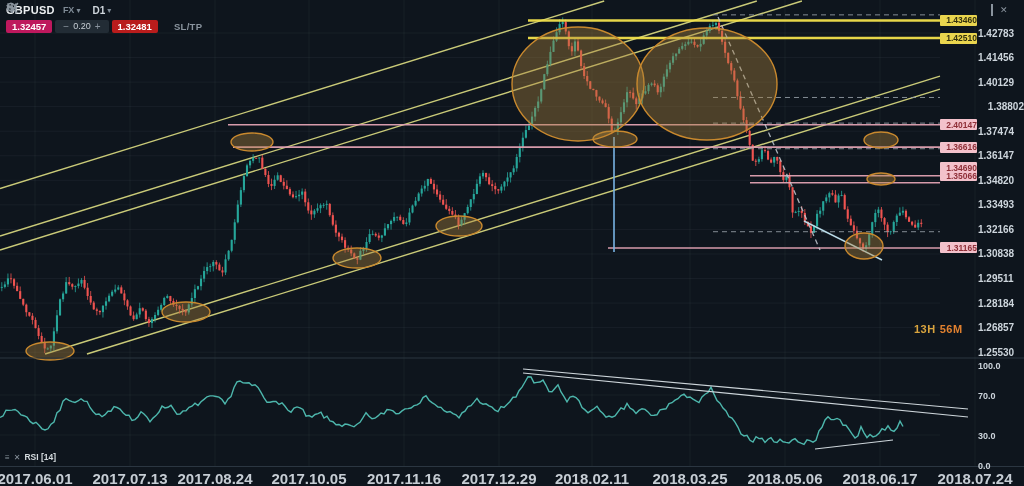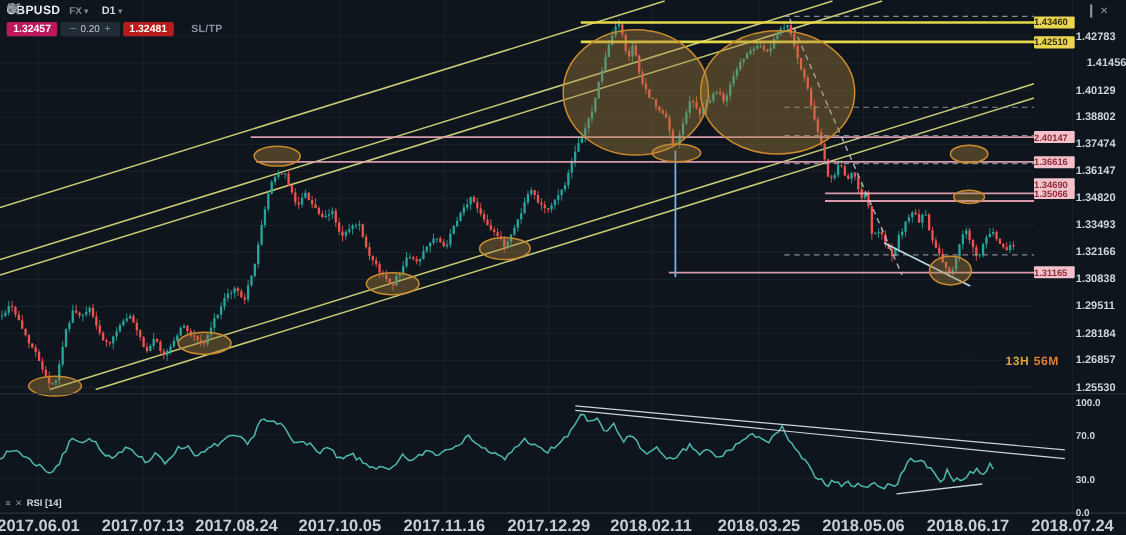--- a/index.html
+++ b/index.html
@@ -17,21 +17,21 @@
   .badge{font-size:9.5px;font-weight:bold;color:#fff;border-radius:2px;padding:1px 6px;line-height:11px;}
   .badge.bid{background:#be185d;}
   .badge.ask{background:#b91c1c;}
   .spread{display:flex;align-items:center;background:#222c35;border-radius:2px;margin:0 3px;padding:0 4px;height:13px;}
   .spread .pm{color:#8a949e;font-size:10px;padding:0 4px;cursor:pointer;}
   .spread .val{color:#c6cdd4;font-size:9px;font-weight:normal;}
   .sltp{color:#8a949e;font-size:9.5px;font-weight:bold;margin:0 10px 0 16px;letter-spacing:.3px;}
   .tbicon{display:inline-flex;width:16px;height:14px;align-items:center;justify-content:center;margin:0 3px;color:#8a949e;}
   
   .tick{position:absolute;left:978px;width:46px;color:#cdd5dc;font-size:10px;font-weight:bold;z-index:4;}
-  .pbadge{position:absolute;width:37px;text-align:left;font-size:8.5px;font-weight:bold;
+  .pbadge{position:absolute;width:37px;text-align:right;font-size:8.5px;font-weight:bold;
           border-radius:1px;padding:0.5px 0;z-index:6;}
   .pbadge.yellow{background:#ead54e;color:#33300e;}
   .pbadge.pink{background:#f3c1cb;color:#8f2f38;}
   .datelabel{position:absolute;top:470px;color:#c6cdd4;font-size:15px;font-weight:bold;z-index:4;transform:translateX(-50%);white-space:nowrap;}
   .rsitick{position:absolute;left:978px;color:#cdd5dc;font-size:9px;font-weight:bold;z-index:4;}
   #countdown{position:absolute;left:914px;top:323px;font-size:11px;font-weight:bold;z-index:5;letter-spacing:.5px;}
   #countdown .h{color:#d9a43e;} #countdown .m{color:#e2812f;margin-left:4px;}
   #rsi-tag{position:absolute;left:5px;top:452px;display:flex;align-items:center;z-index:5;}
   #rsi-tag .ic{color:#8a949e;font-size:8px;margin-right:4px;}
   #rsi-tag .nm{color:#d4dade;font-size:8.5px;font-weight:bold;}
@@ -774,23 +774,23 @@
   </div>
 
   <div id="rsi-tag">
     <span class="ic">≡</span>
     <span class="ic">✕</span>
     <span class="nm">RSI [14]</span>
   </div>
 
   <div id="price-axis" class="ov">
       <div class="tick" style="top: 27.504px;">1.42783</div>
-      <div class="tick" style="top: 52.0535px; text-align: right;">1.41456</div>
+      <div class="tick" style="top: 52.0535px;">1.41456</div>
       <div class="tick" style="top: 76.603px;">1.40129</div>
-      <div class="tick" style="top: 101.152px;">1.38802</div>
+      <div class="tick" style="top: 101.152px; text-align: right;">1.38802</div>
       <div class="tick" style="top: 125.72px;">1.37474</div>
       <div class="tick" style="top: 150.27px;">1.36147</div>
       <div class="tick" style="top: 174.819px;">1.34820</div>
       <div class="tick" style="top: 199.369px;">1.33493</div>
       <div class="tick" style="top: 223.918px;">1.32166</div>
       <div class="tick" style="top: 248.486px;">1.30838</div>
       <div class="tick" style="top: 273.036px;">1.29511</div>
       <div class="tick" style="top: 297.585px;">1.28184</div>
       <div class="tick" style="top: 322.135px;">1.26857</div>
       <div class="tick" style="top: 346.684px;">1.25530</div>

